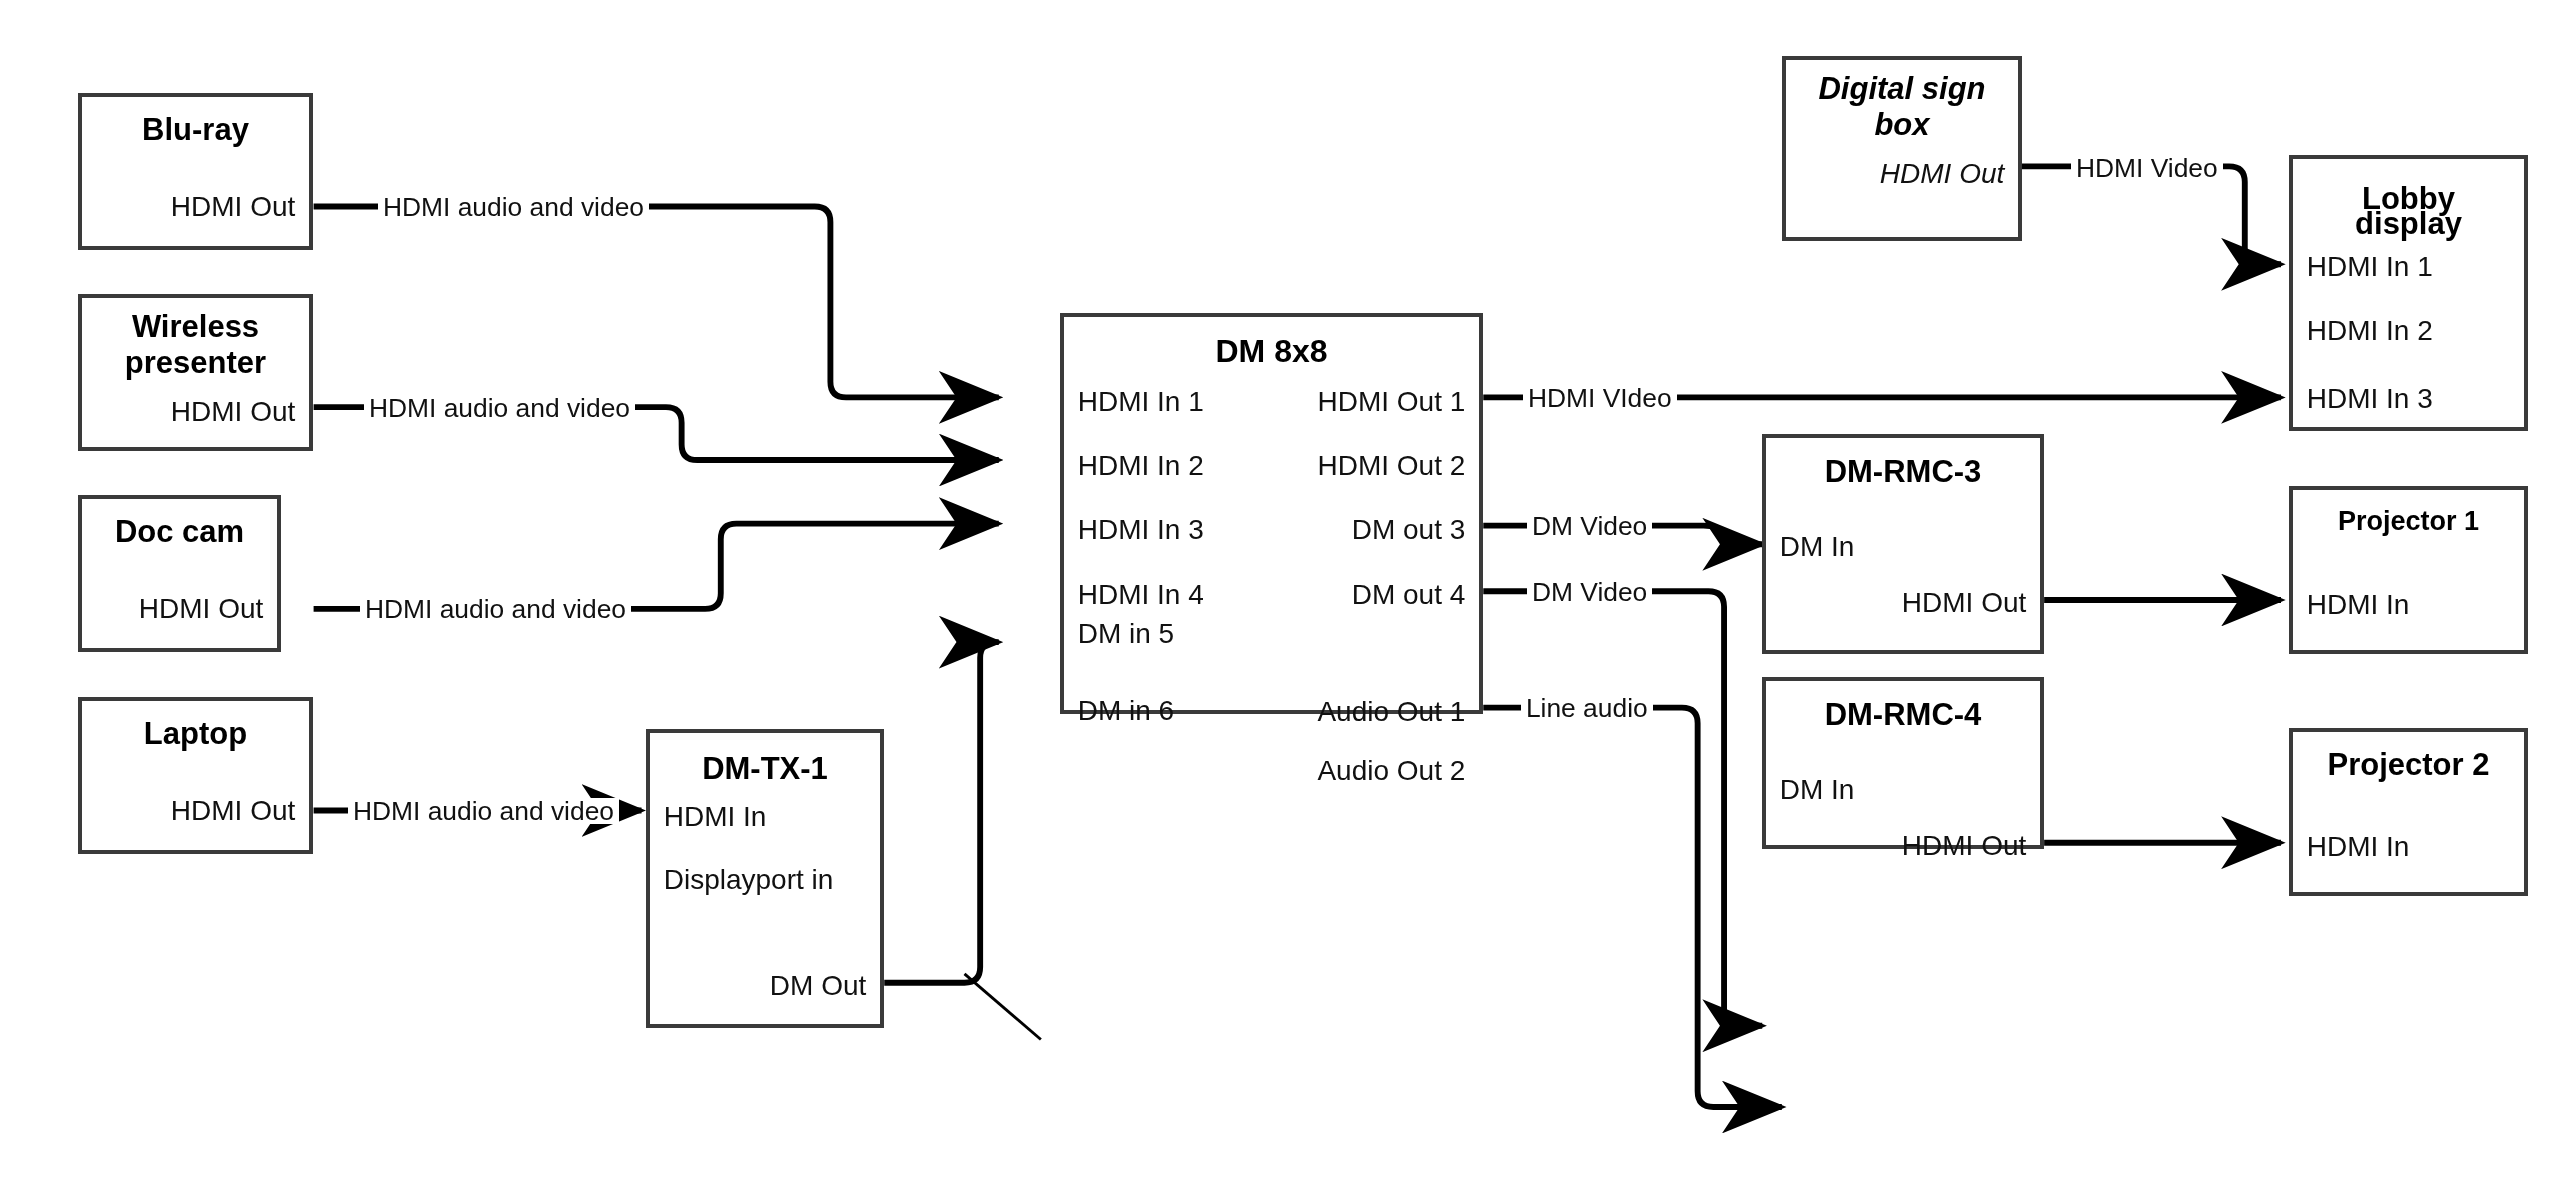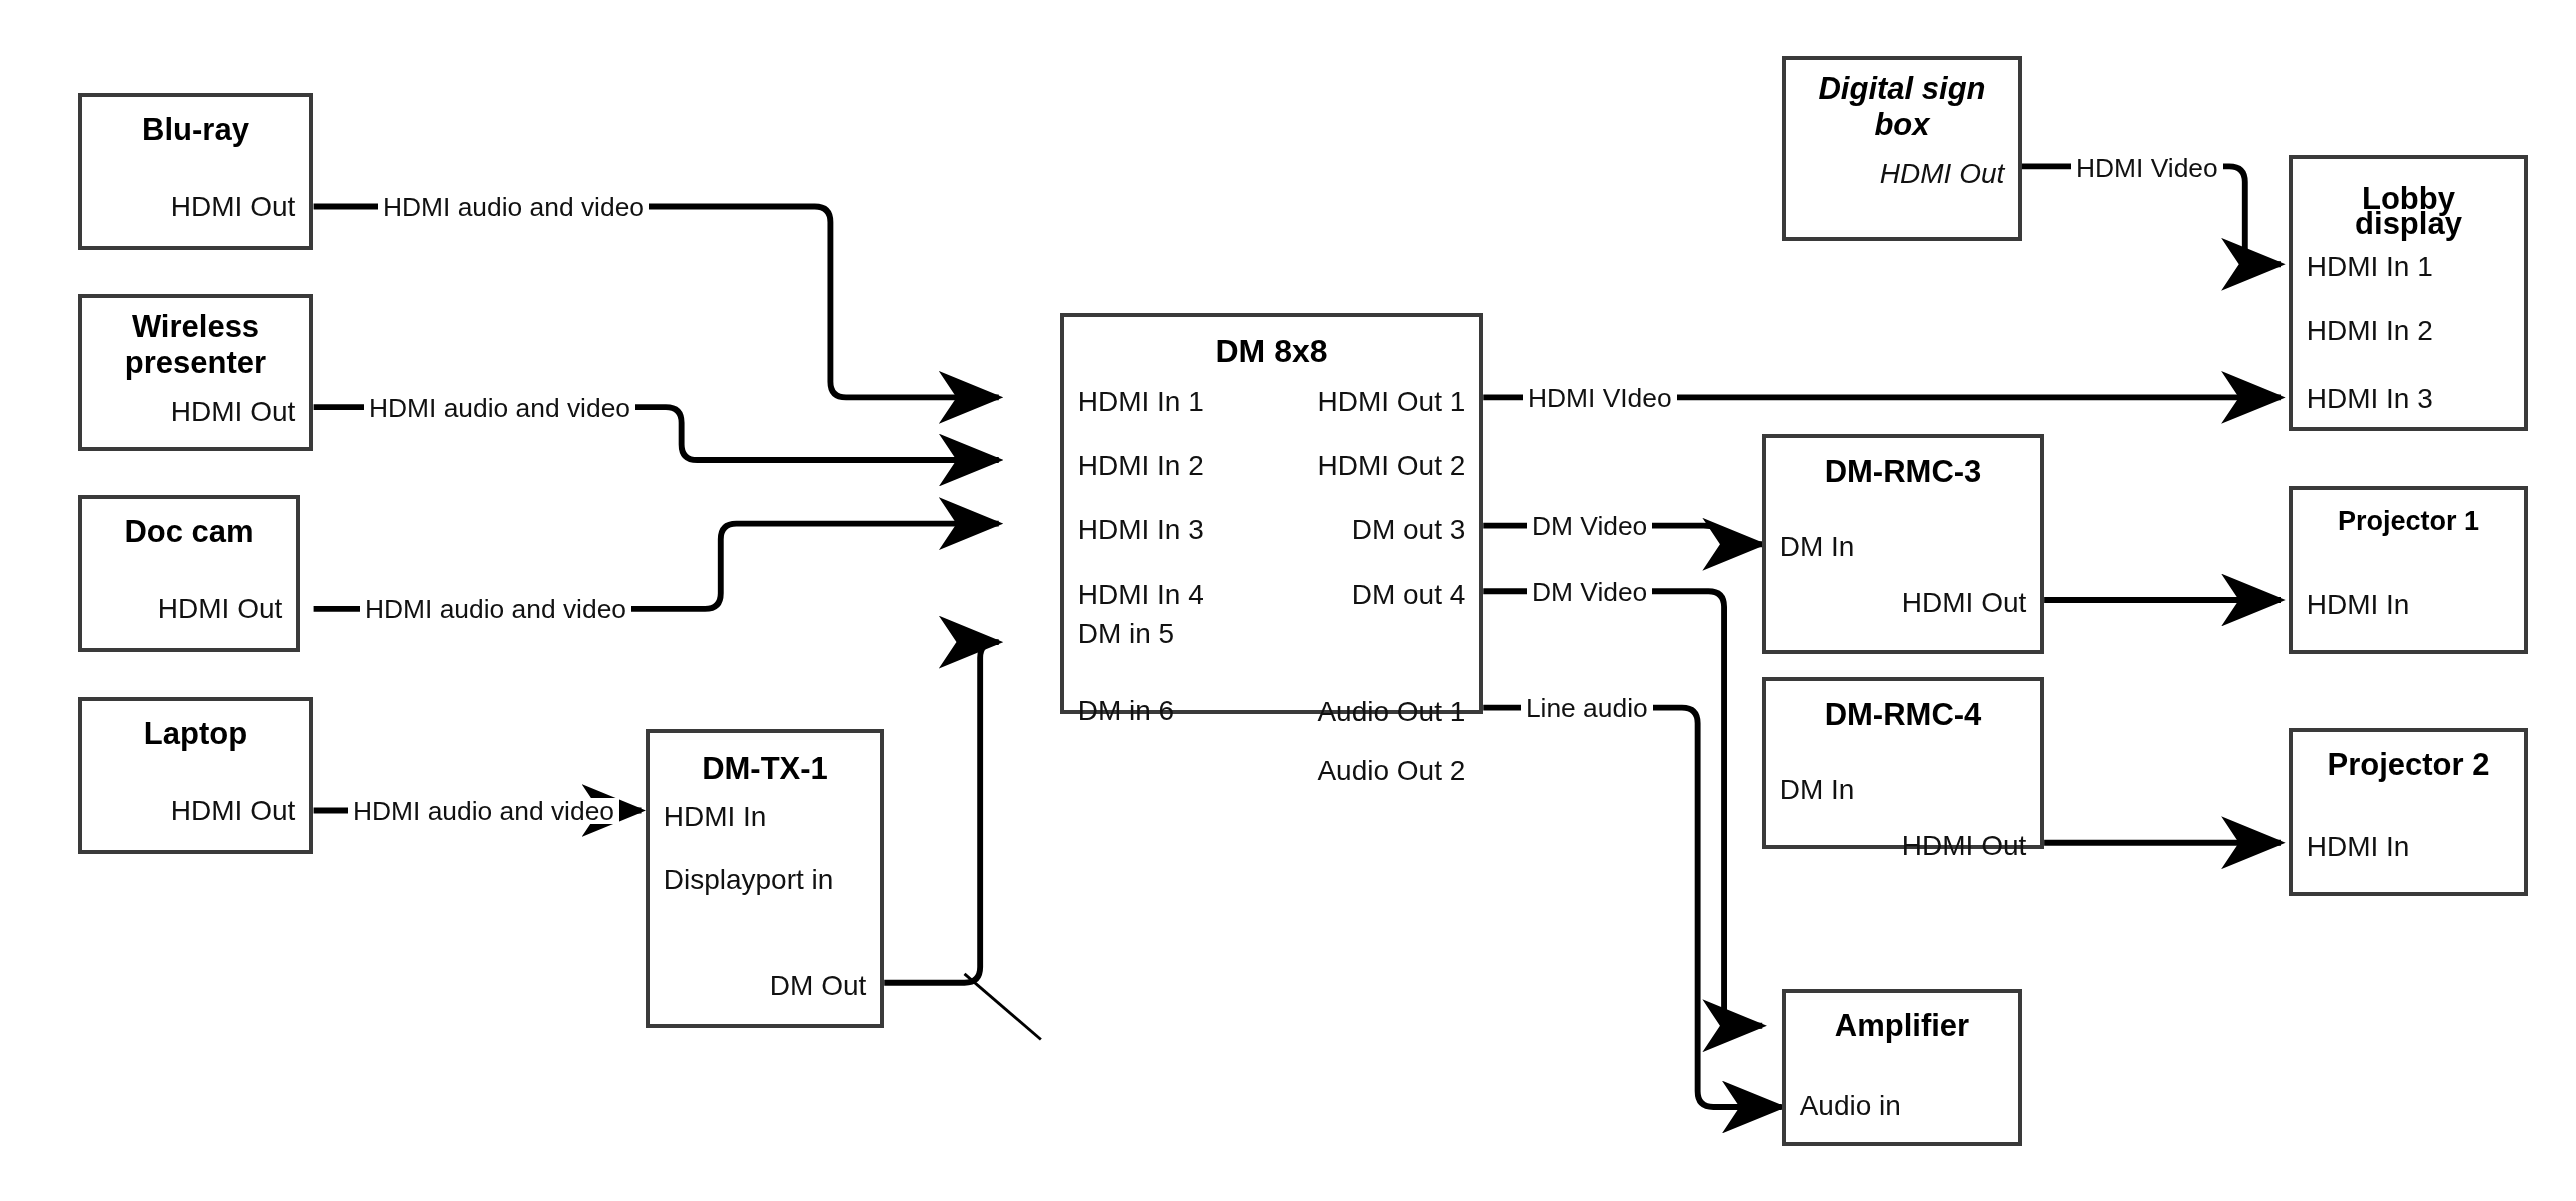--- a/index.html
+++ b/index.html
@@ -70,21 +70,21 @@
     <div class="n-title" style="top:15.7px;font-size:31px;">Blu-ray</div>
     <div class="port r" style="right:13.7px;top:95px;font-size:28px;">HDMI Out</div>
   </div>
 
   <div class="node" style="left:78px;top:294px;width:235px;height:157px;">
     <div class="n-title" style="top:11.7px;font-size:31px;">Wireless</div>
     <div class="n-title" style="top:48px;font-size:31px;">presenter</div>
     <div class="port r" style="right:13.7px;top:99px;font-size:28px;">HDMI Out</div>
   </div>
 
-  <div class="node" style="left:78px;top:495px;width:222px;height:157px;padding-left:40px;">
+  <div class="node" style="left:78px;top:495px;width:203px;height:157px;padding-left:40px;">
     <div class="n-title" style="top:15.7px;font-size:31px;">Doc cam</div>
     <div class="port r" style="right:13.7px;top:95px;font-size:28px;">HDMI Out</div>
   </div>
 
   <div class="node" style="left:78px;top:697px;width:235px;height:157px;">
     <div class="n-title" style="top:15.7px;font-size:31px;">Laptop</div>
     <div class="port r" style="right:13.7px;top:95px;font-size:28px;">HDMI Out</div>
   </div>
 
   <div class="node" style="left:646px;top:729px;width:238px;height:299px;">
@@ -142,19 +142,15 @@
   <div class="node" style="left:2289px;top:486px;width:239px;height:168px;">
     <div class="n-title" style="top:15.7px;font-size:27px;">Projector 1</div>
     <div class="port l" style="left:13.7px;top:100px;font-size:28px;">HDMI In</div>
   </div>
 
   <div class="node" style="left:2289px;top:728px;width:239px;height:168px;">
     <div class="n-title" style="top:15.7px;font-size:31px;">Projector 2</div>
     <div class="port l" style="left:13.7px;top:100px;font-size:28px;">HDMI In</div>
   </div>
 
-  <div class="node" style="left:1782px;top:989px;width:240px;height:157px;">
-    <div class="n-title" style="top:15.7px;font-size:31px;">Amplifier</div>
-    <div class="port l" style="left:13.7px;top:98px;font-size:28px;">Audio in</div>
-  </div>
 
 </div>
 
 
 </body></html>

